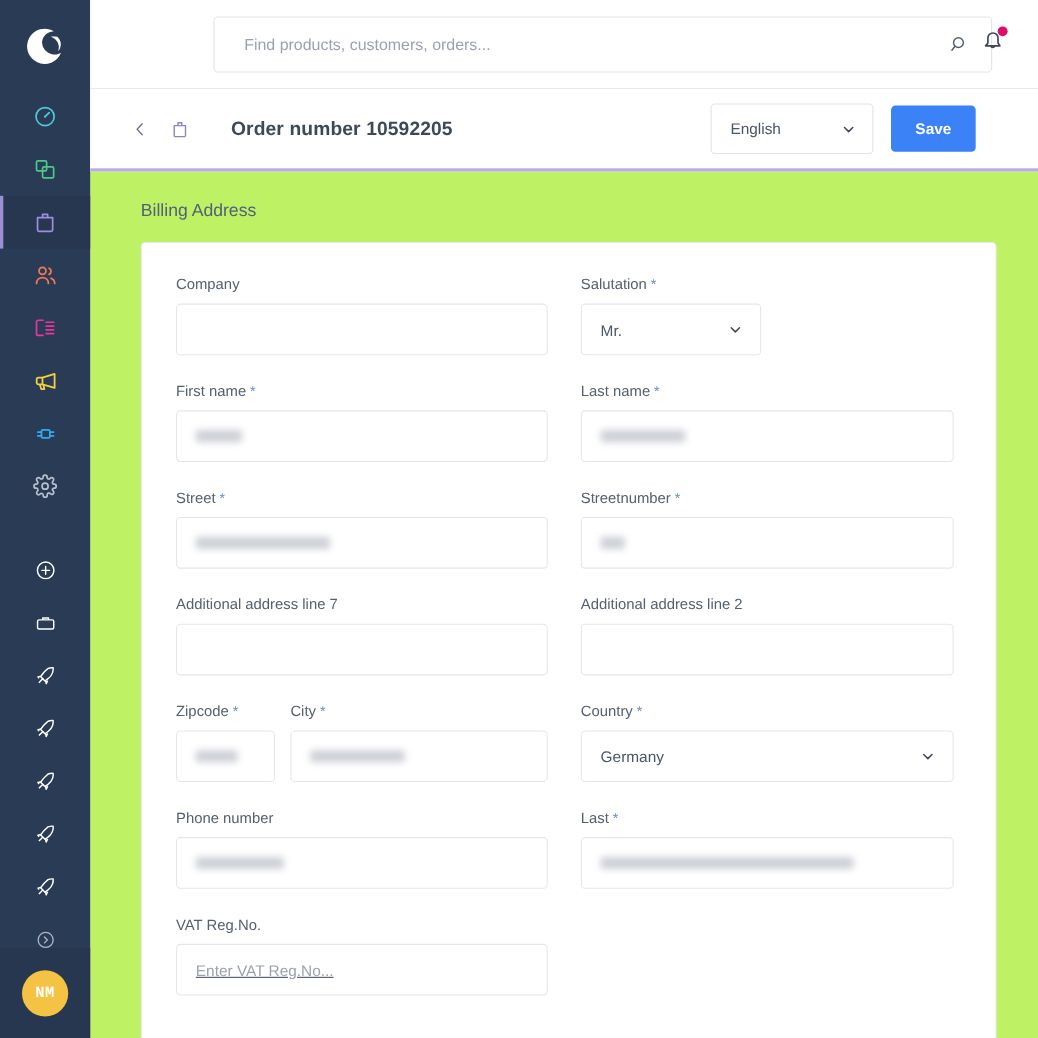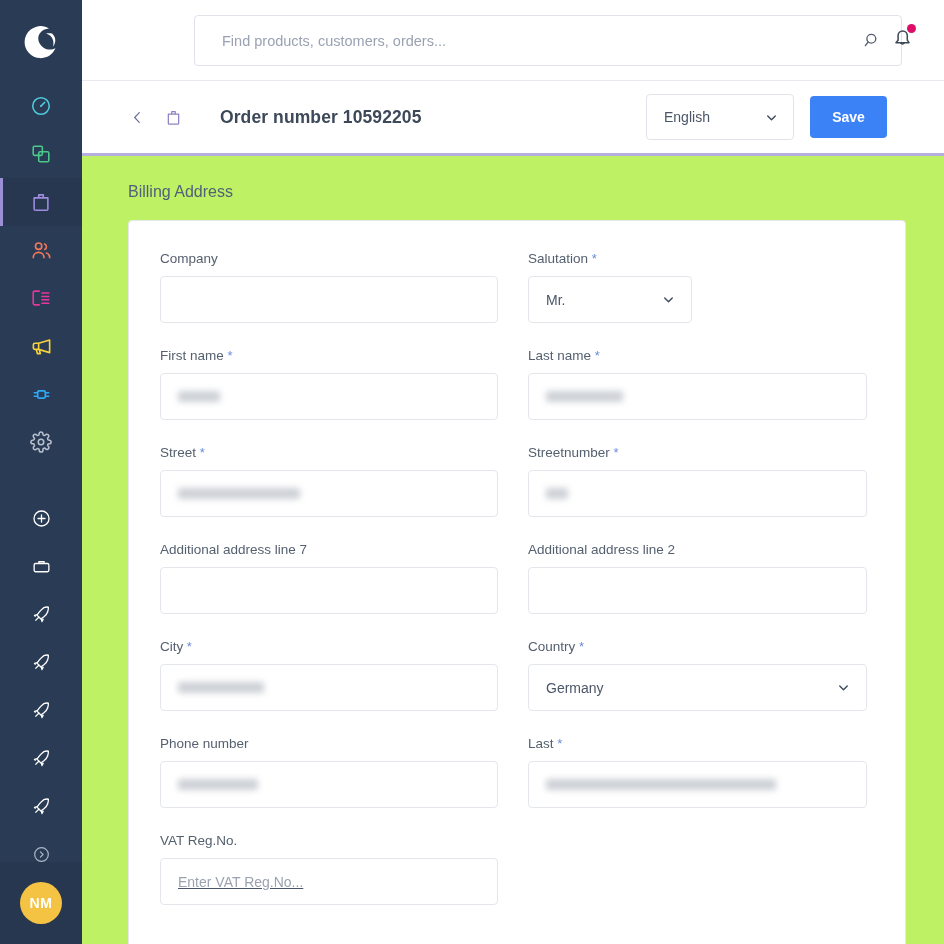--- a/index.html
+++ b/index.html
@@ -10,20 +10,21 @@
     overflow: hidden;
   }
   .app { display: flex; width: 944px; height: 944px; }
 
   
   .sidebar {
     width: 82px; min-width: 82px; height: 944px;
     background: #2a3b56;
     display: flex; flex-direction: column; align-items: center;
     position: relative;
+    font-family: Liberation Mono, monospace;
   }
   .logo-wrap {
     height: 82px; width: 82px;
     display: flex; align-items: center; justify-content: center;
   }
   .nav-list { width: 82px; display: flex; flex-direction: column; align-items: center; }
   .nav-item {
     width: 82px; height: 48px;
     display: flex; align-items: center; justify-content: center;
     position: relative;
@@ -82,21 +83,21 @@
     position: absolute; top: 2px; right: 3px;
     width: 9px; height: 9px; border-radius: 50%;
     background: #de0d6a;
   }
 
   
   .pageheader {
     height: 75px; background: #ffffff;
     border-bottom: 3px solid #b7aee0;
     display: flex; align-items: center;
-    padding: 0 57px 0 42px;
+    padding: 0 57px 0 32px;
     position: relative;
   }
   .back-btn { width: 26px; height: 30px; display:flex; align-items:center; justify-content:center; cursor: pointer; }
   .order-icon { width: 30px; height: 30px; display:flex; align-items:center; justify-content:center; margin-left: 8px; }
   .page-title {
     font-size: 17.5px; font-weight: bold; color: #3d4859;
     margin-left: 32px; letter-spacing: .1px;
   }
   .header-actions { margin-left: auto; display: flex; align-items: center; gap: 16px; }
   .lang-select {
@@ -477,20 +478,28 @@
 
           <div class="field">
             <label class="field-label">
               <span>Additional address line 2</span>
             </label>
             <input class="input" type="text" style="">
           </div>
 
           <div class="field">
             <div class="zip-city">
+              <div class="zip-col">
+                <label class="field-label">
+                  <span>Zipcode</span><span class="req"> *</span>
+                </label>
+                <div class="input-val">
+                  <span class="redact" style="width:38px"></span>
+                </div>
+              </div>
               <div class="city-col">
                 <label class="field-label">
                   <span>City</span><span class="req"> *</span>
                 </label>
                 <div class="input-val">
                   <span class="redact" style="width:86px"></span>
                 </div>
               </div>
             </div>
           </div>

